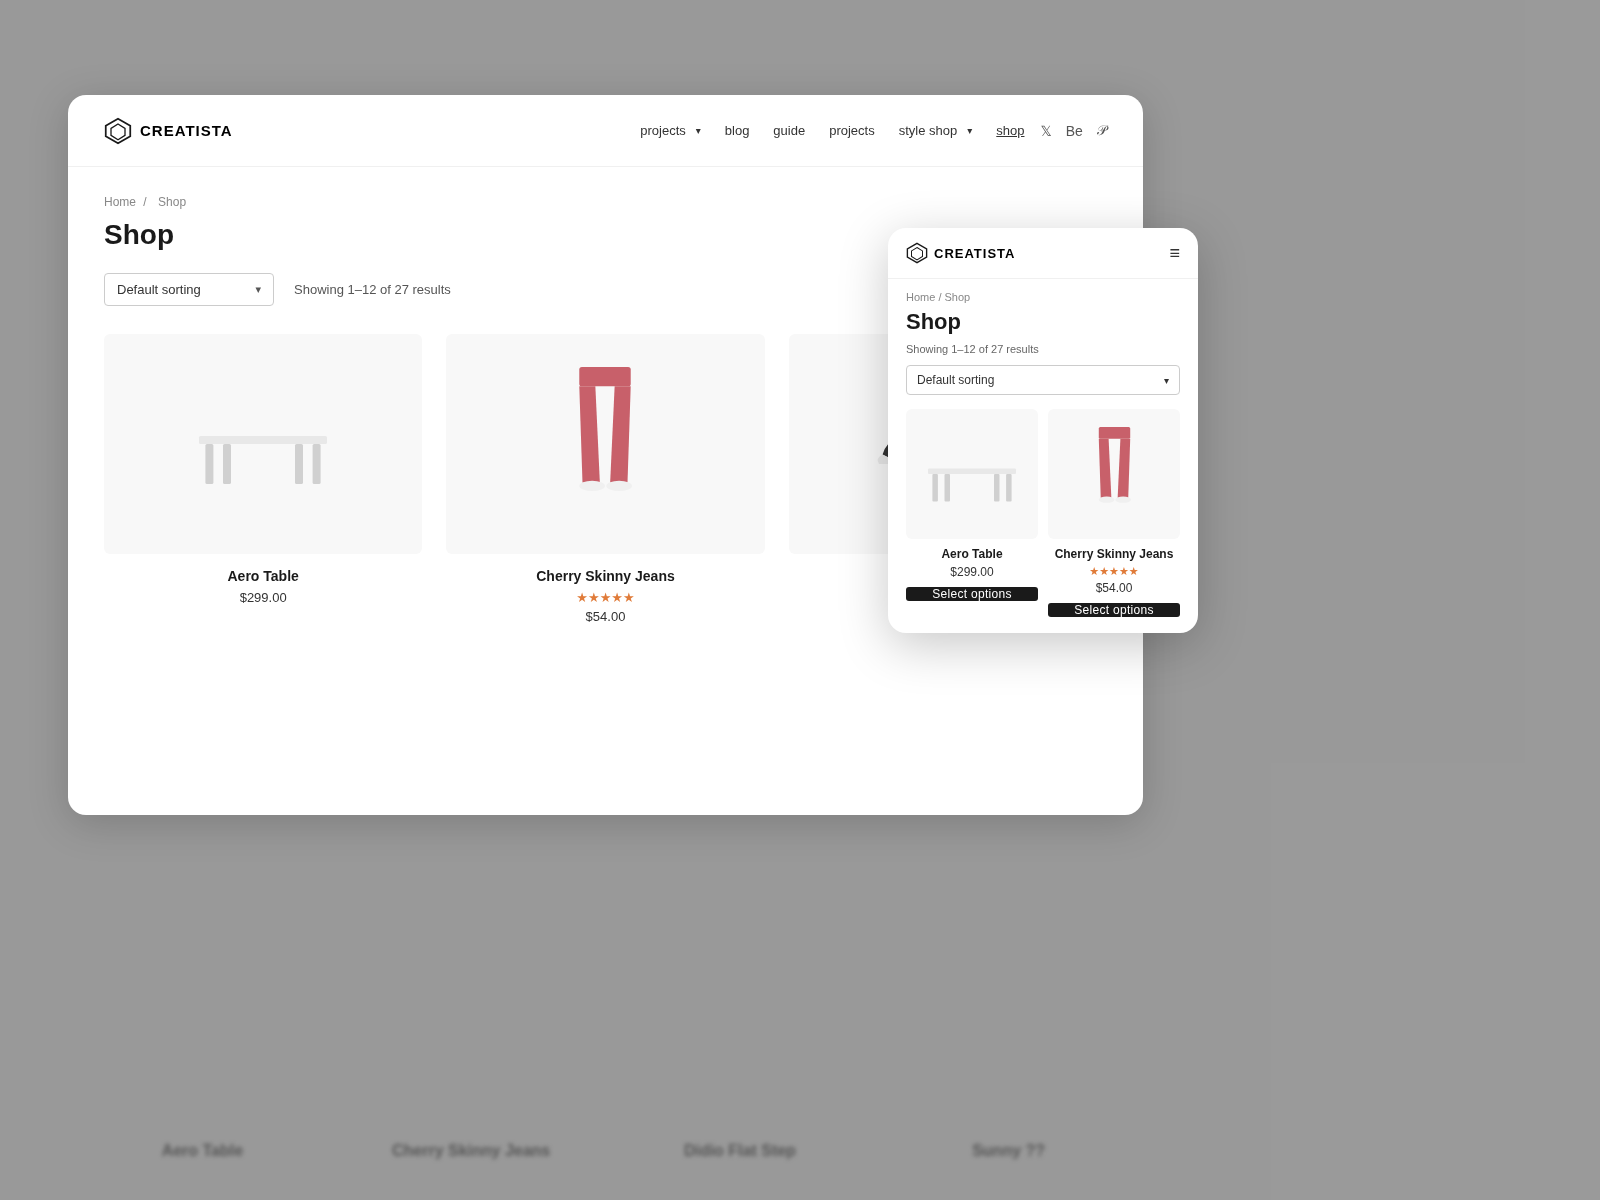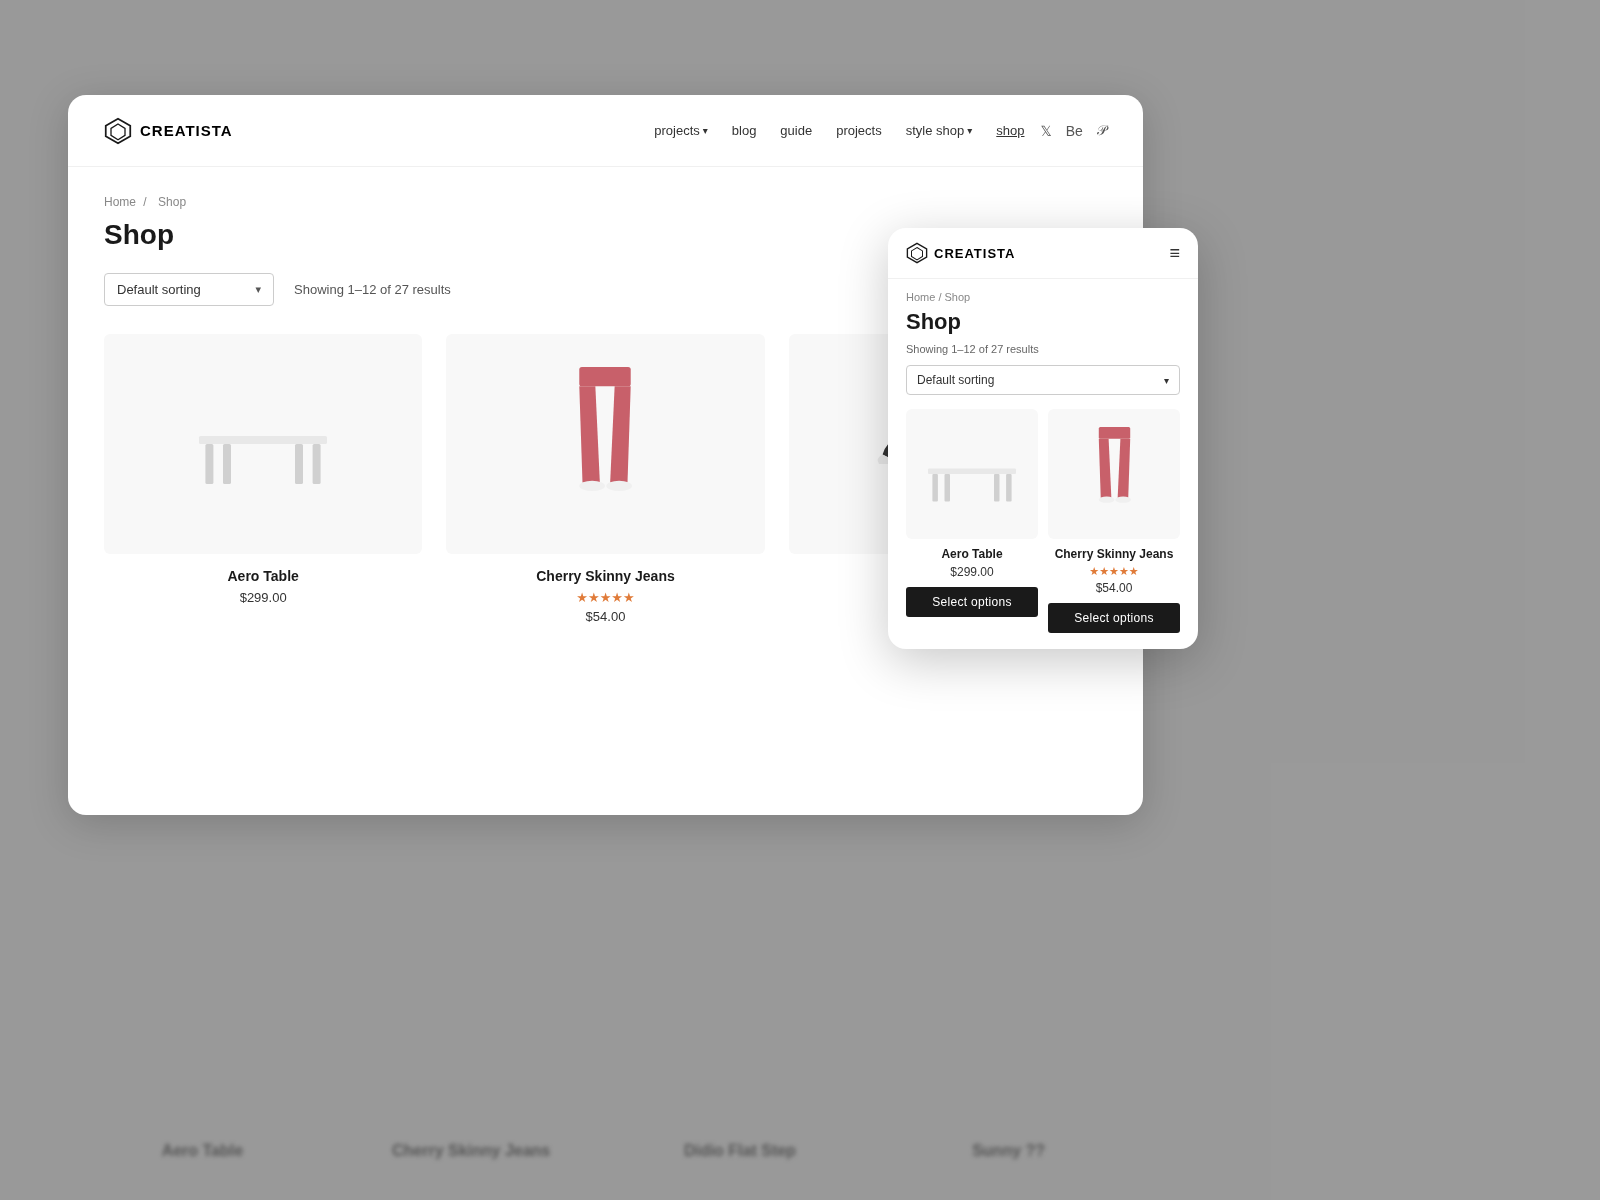--- a/index.html
+++ b/index.html
@@ -61,21 +61,21 @@
       align-items: center;
       gap: 24px;
     }
     .nav-link {
       font-size: 13px;
       color: #333;
       text-decoration: none;
       cursor: pointer;
       display: flex;
       align-items: center;
-      gap: 3px;
+      gap: 10px;
     }
     .nav-link.active {
       text-decoration: underline;
     }
     .nav-link .chevron {
       font-size: 10px;
     }
     .nav-social {
       display: flex;
       align-items: center;
@@ -307,21 +307,21 @@
     .mobile-product-price {
       font-size: 12px;
       color: #333;
       margin-bottom: 8px;
     }
     .select-options-btn {
       background: #1a1a1a;
       color: #fff;
       border: none;
       border-radius: 3px;
-      padding: 8px 14px;
+      padding: 0 14px;
       font-size: 12px;
       font-weight: 500;
       cursor: pointer;
       width: 100%;
       text-align: center;
       letter-spacing: 0.3px;
     }
 
     
     .bottom-labels {

